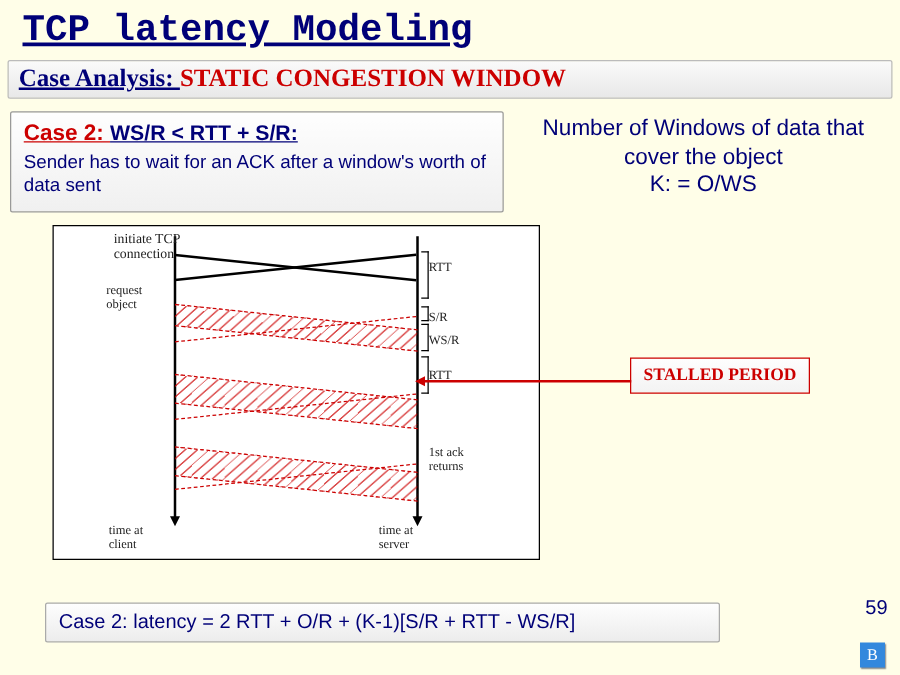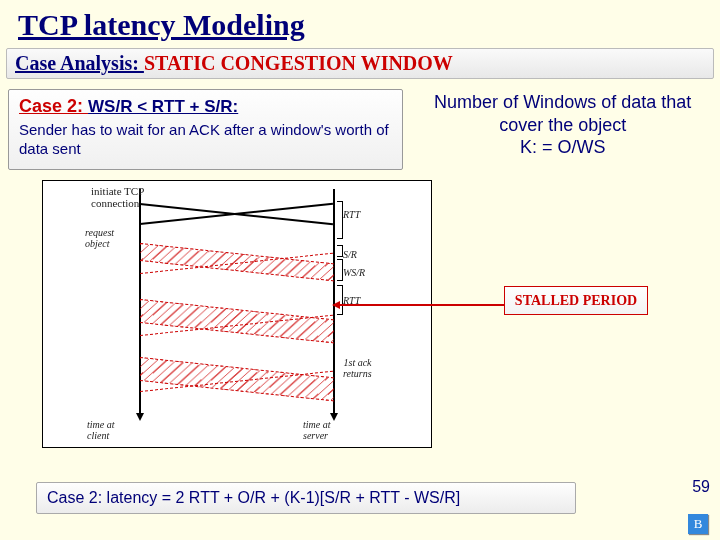--- a/index.html
+++ b/index.html
@@ -4,21 +4,21 @@
 <style>
   * { box-sizing: border-box; margin: 0; padding: 0; }
   body {
     width: 720px; height: 540px;
     background: #fffee8;
     font-family: Arial, Helvetica, sans-serif;
     position: relative;
     overflow: hidden;
   }
   .title {
-    font-family: Liberation Serif, serif;
+    font-family: Liberation Mono, monospace;
     font-size: 30px;
     font-weight: bold;
     color: #000078;
     text-decoration: underline;
     padding: 8px 0 6px 18px;
   }
   .subtitle-bar {
     background: linear-gradient(#fafafa,#e8e8e8);
     border: 1px solid #bbb;
     border-radius: 2px;
@@ -65,21 +65,21 @@
     background: #fff;
   }
   .vline { position:absolute; top:8px; bottom:30px; width:2px; background:#000; }
   .vline.l { left:96px; }
   .vline.r { left:290px; }
   .arrowhead-down { position:absolute; width:0;height:0;border-left:4px solid transparent;border-right:4px solid transparent;border-top:8px solid #000; }
   .ah1 { left:93px; bottom:26px; }
   .ah2 { left:287px; bottom:26px; }
   .toplabel { position:absolute; font-family:"Times New Roman",serif; font-size:11px; color:#222; }
   .tl1 { left:48px; top:4px; }
-  .small-lbl { position:absolute; font-family:"Times New Roman",serif; font-size:10px; color:#222;font-style:italic; }
+  .small-lbl { position:absolute; font-family:"Times New Roman",serif; font-size:10px; color:#222; }
   .req { left:42px; top:46px; }
   .rtt { left:300px; top:28px; }
   .sr { left:300px; top:68px; }
   .wsr { left:300px; top:86px; }
   .rtt2 { left:300px; top:114px; }
   .ack { left:300px; top:176px; }
   .tcl { left:44px; top:238px; }
   .tsv { left:260px; top:238px; }
   .vbracket { position:absolute; border:1px solid #000; border-left:none; width:6px; }
   .vb1 { left:294px; top:20px; height:38px; }
@@ -197,21 +197,21 @@
 
     <div class="toplabel tl1" style="white-space: pre-line;">initiate TCP
 connection</div>
 
     <div class="small-lbl req" style="white-space: pre-line;">request
 object</div>
     <div class="small-lbl rtt">RTT</div>
     <div class="small-lbl sr">S/R</div>
     <div class="small-lbl wsr">WS/R</div>
     <div class="small-lbl rtt2">RTT</div>
-    <div class="small-lbl ack" style="white-space: pre-line; text-align: right;">1st ack
+    <div class="small-lbl ack" style="white-space: pre-line;">1st ack
 returns</div>
     <div class="small-lbl tcl" style="white-space: pre-line;">time at
 client</div>
     <div class="small-lbl tsv" style="white-space: pre-line;">time at
 server</div>
 
     <div class="vbracket vb1"></div>
     <div class="vbracket vb2"></div>
     <div class="vbracket vb3"></div>
     <div class="vbracket vb4"></div>

